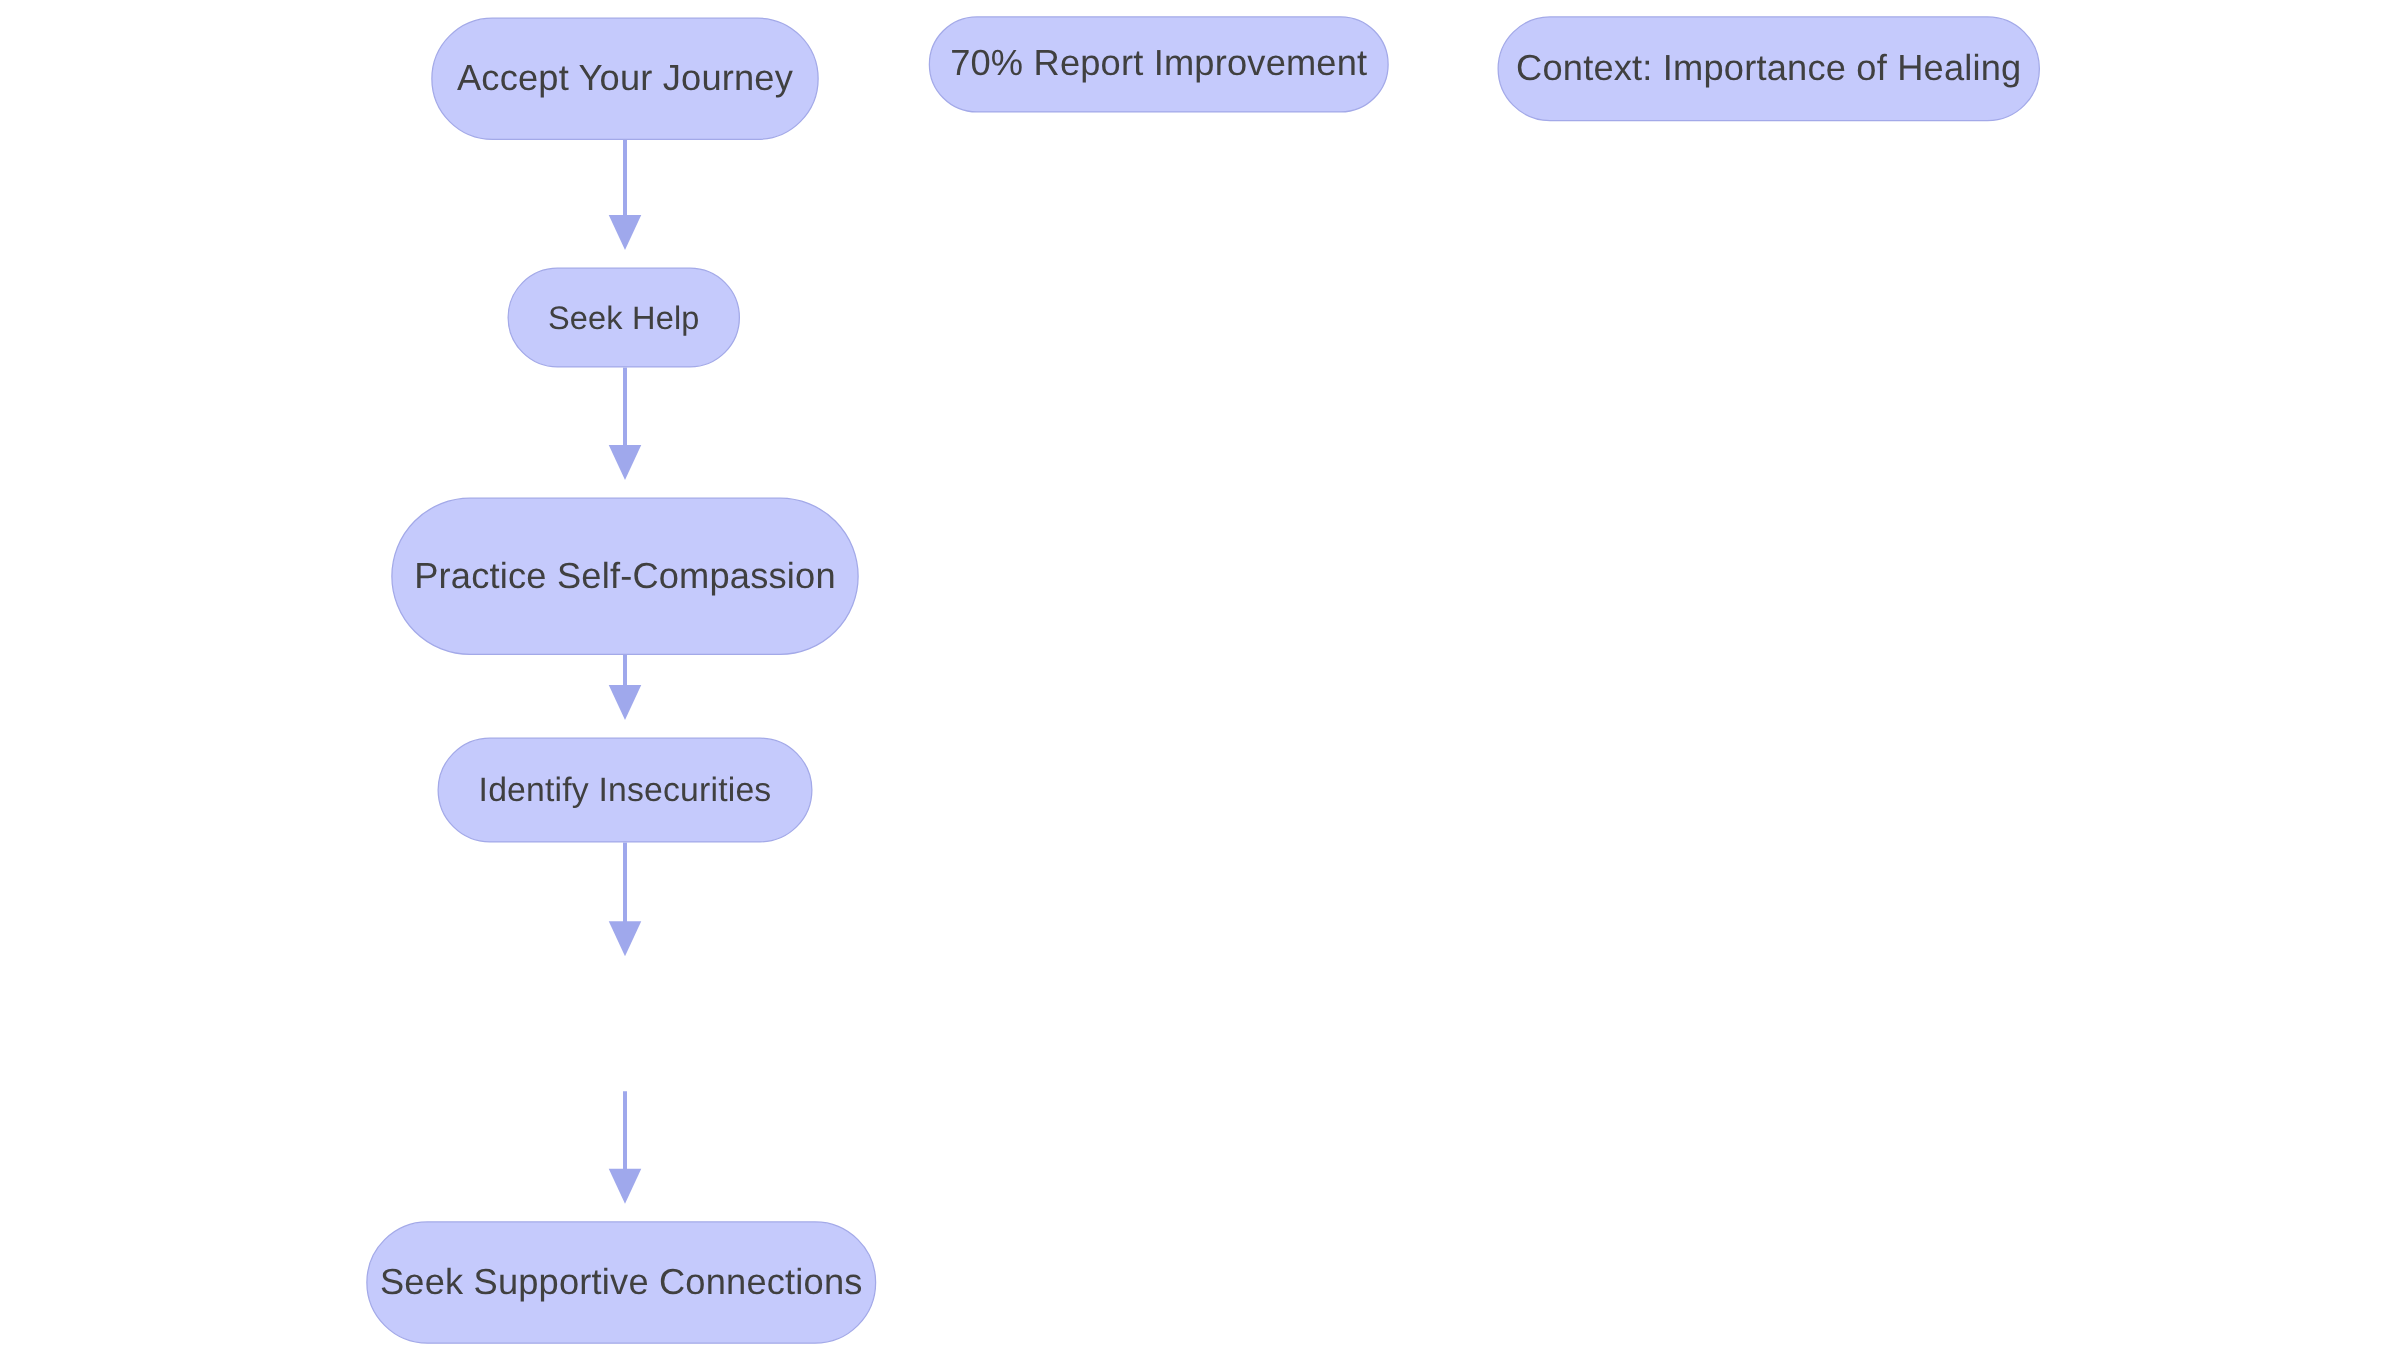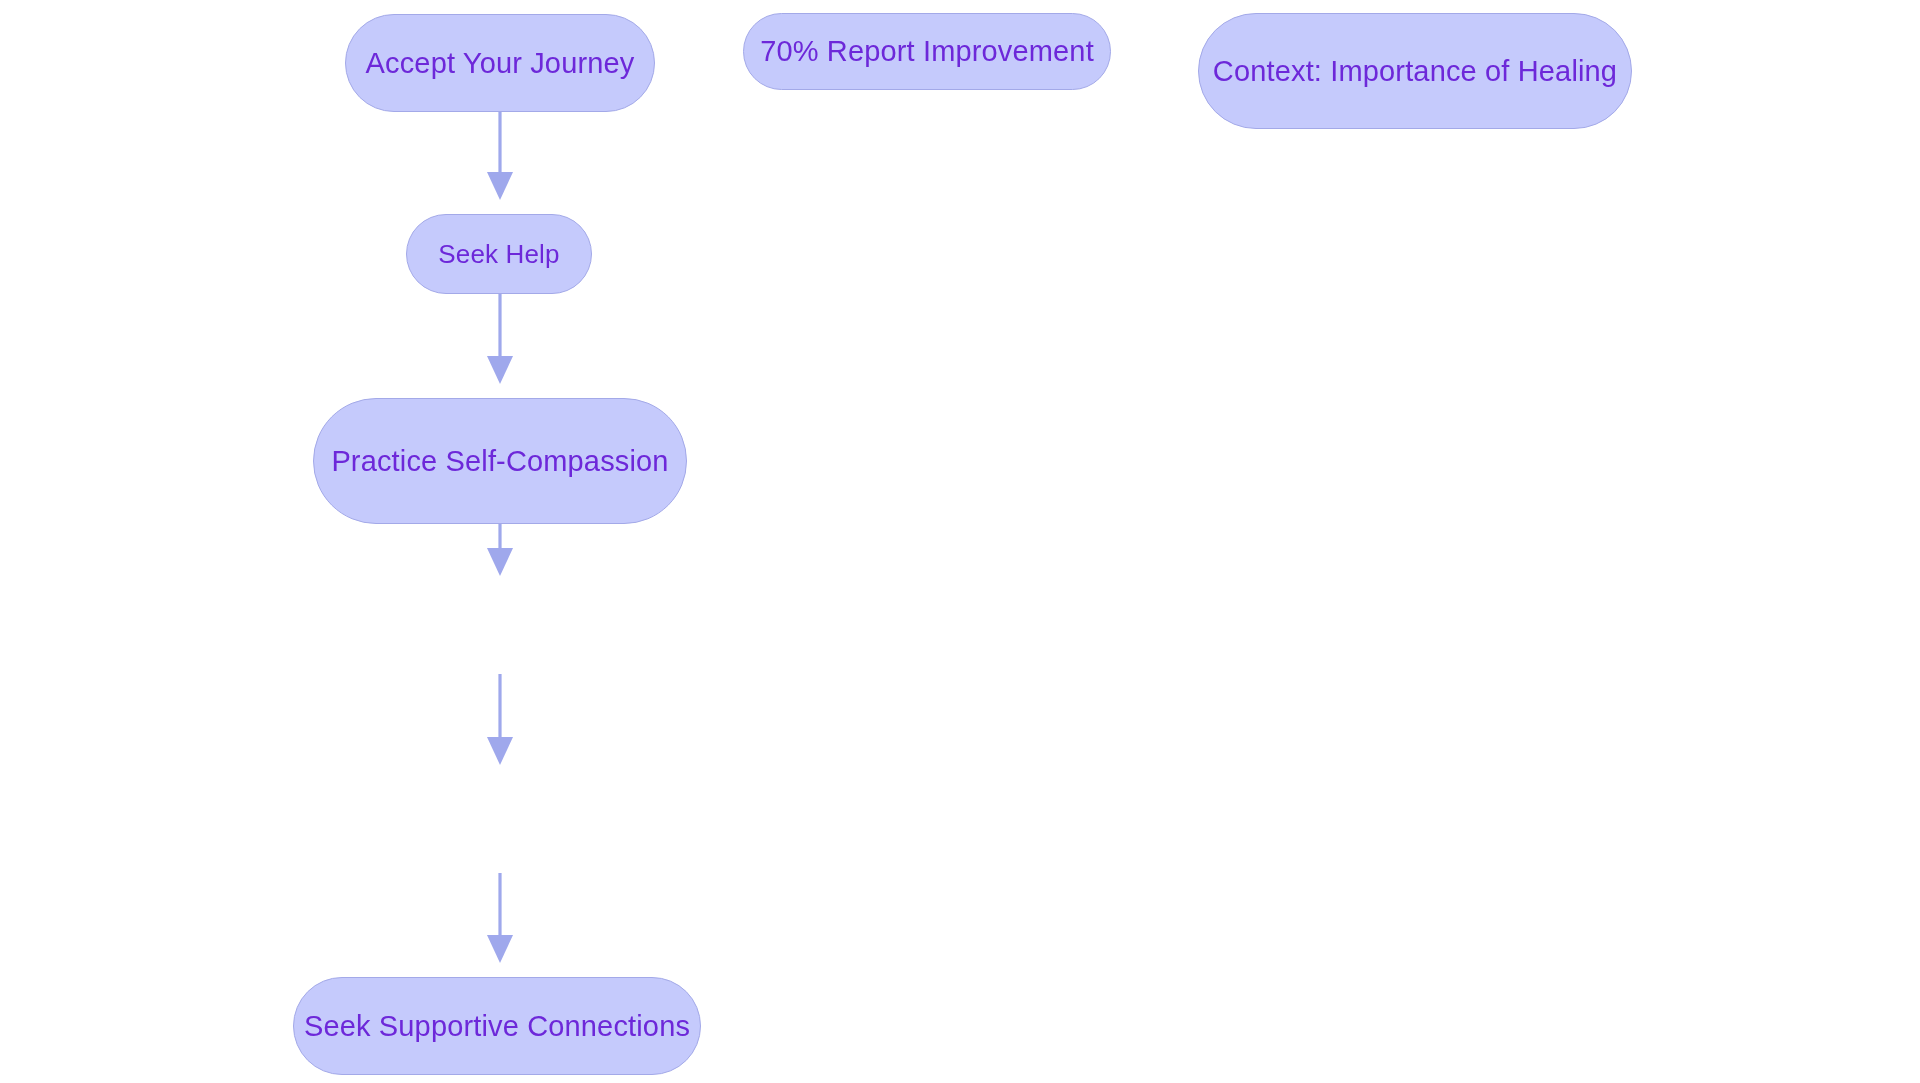--- a/index.html
+++ b/index.html
@@ -20,21 +20,21 @@
   }
   .node {
     position: absolute;
     box-sizing: border-box;
     display: flex;
     align-items: center;
     justify-content: center;
     background: #c5cafc;
     border: 1.6px solid #a3a9e8;
     border-radius: 999px;
-    color: #6d28d9;
+    color: #404040;
     font-family: "Liberation Sans", sans-serif;
     font-weight: 400;
     letter-spacing: 0.15px;
     white-space: nowrap;
     user-select: none;
   }
   .node-label {
     display: block;
     line-height: 1;
     padding: 0 4px;
@@ -43,21 +43,21 @@
   
   .n-accept        { left: 345px; top: 14px;  width: 310px; height: 98px;  font-size: 29px; }
   .n-seek          { left: 406px; top: 214px; width: 186px; height: 80px;  font-size: 26px; text-align: right; }
   .n-practice      { left: 313px; top: 398px; width: 374px; height: 126px;  font-size: 29px; }
   .n-identify      { left: 350px; top: 590px; width: 300px; height: 84px;  font-size: 27px; }
   .n-proactive     { left: 319px; top: 779px; width: 362px; height: 94px;  font-size: 28px; }
   .n-build         { left: 293px; top: 977px; width: 408px; height: 98px;  font-size: 29px; }
 
   
   .n-stat          { left: 743px;  top: 13px; width: 368px; height: 77px; font-size: 29px; }
-  .n-context       { left: 1198px; top: 13px; width: 434px; height: 116px; font-size: 29px; }
+  .n-context       { left: 1198px; top: 13px; width: 434px; height: 84px; font-size: 29px; }
 
   
   .edge {
     position: absolute;
     left: 0;
     top: 0;
     width: 1920px;
     height: 1083px;
     pointer-events: none;
     overflow: visible;
@@ -109,20 +109,23 @@
   </div>
 
   <div class="node n-seek">
     <span class="node-label">Seek Help</span>
   </div>
 
   <div class="node n-practice">
     <span class="node-label">Practice Self-Compassion</span>
   </div>
 
+  <div class="node n-identify">
+    <span class="node-label">Identify Insecurities</span>
+  </div>
 
 
   <div class="node n-build">
     <span class="node-label">Seek Supportive Connections</span>
   </div>
 
   <div class="node n-stat">
     <span class="node-label">70% Report Improvement</span>
   </div>
 

